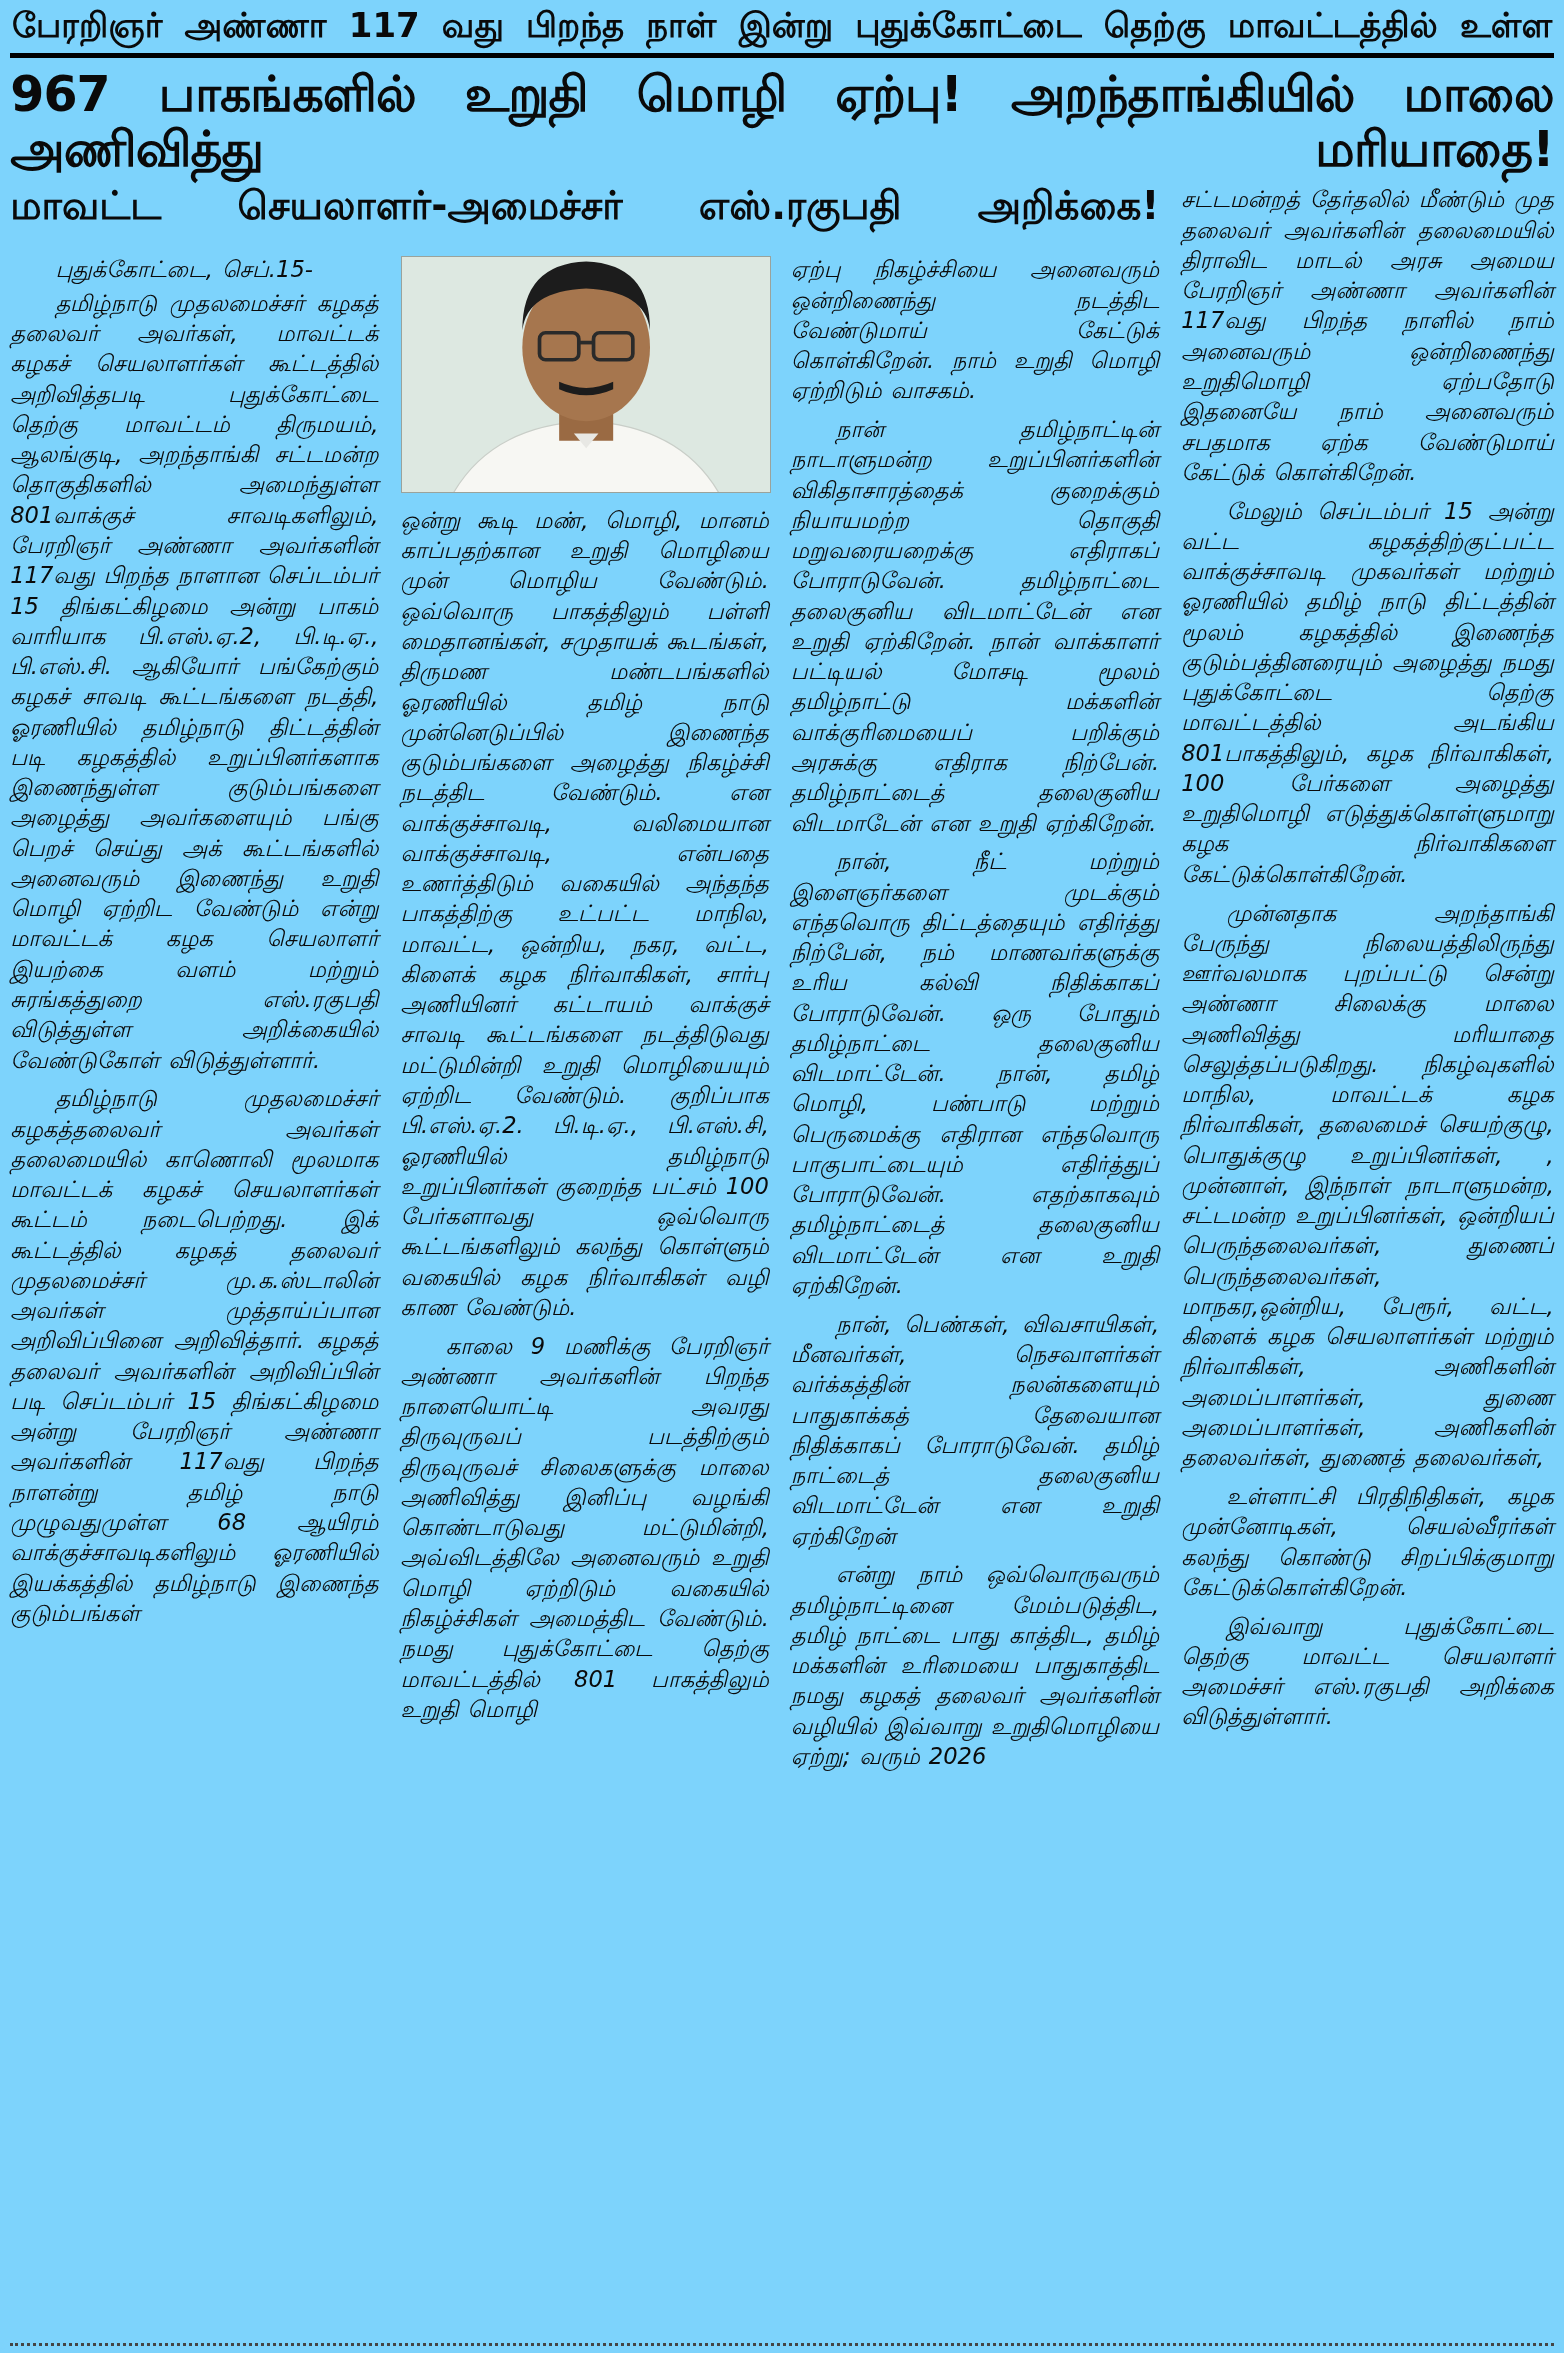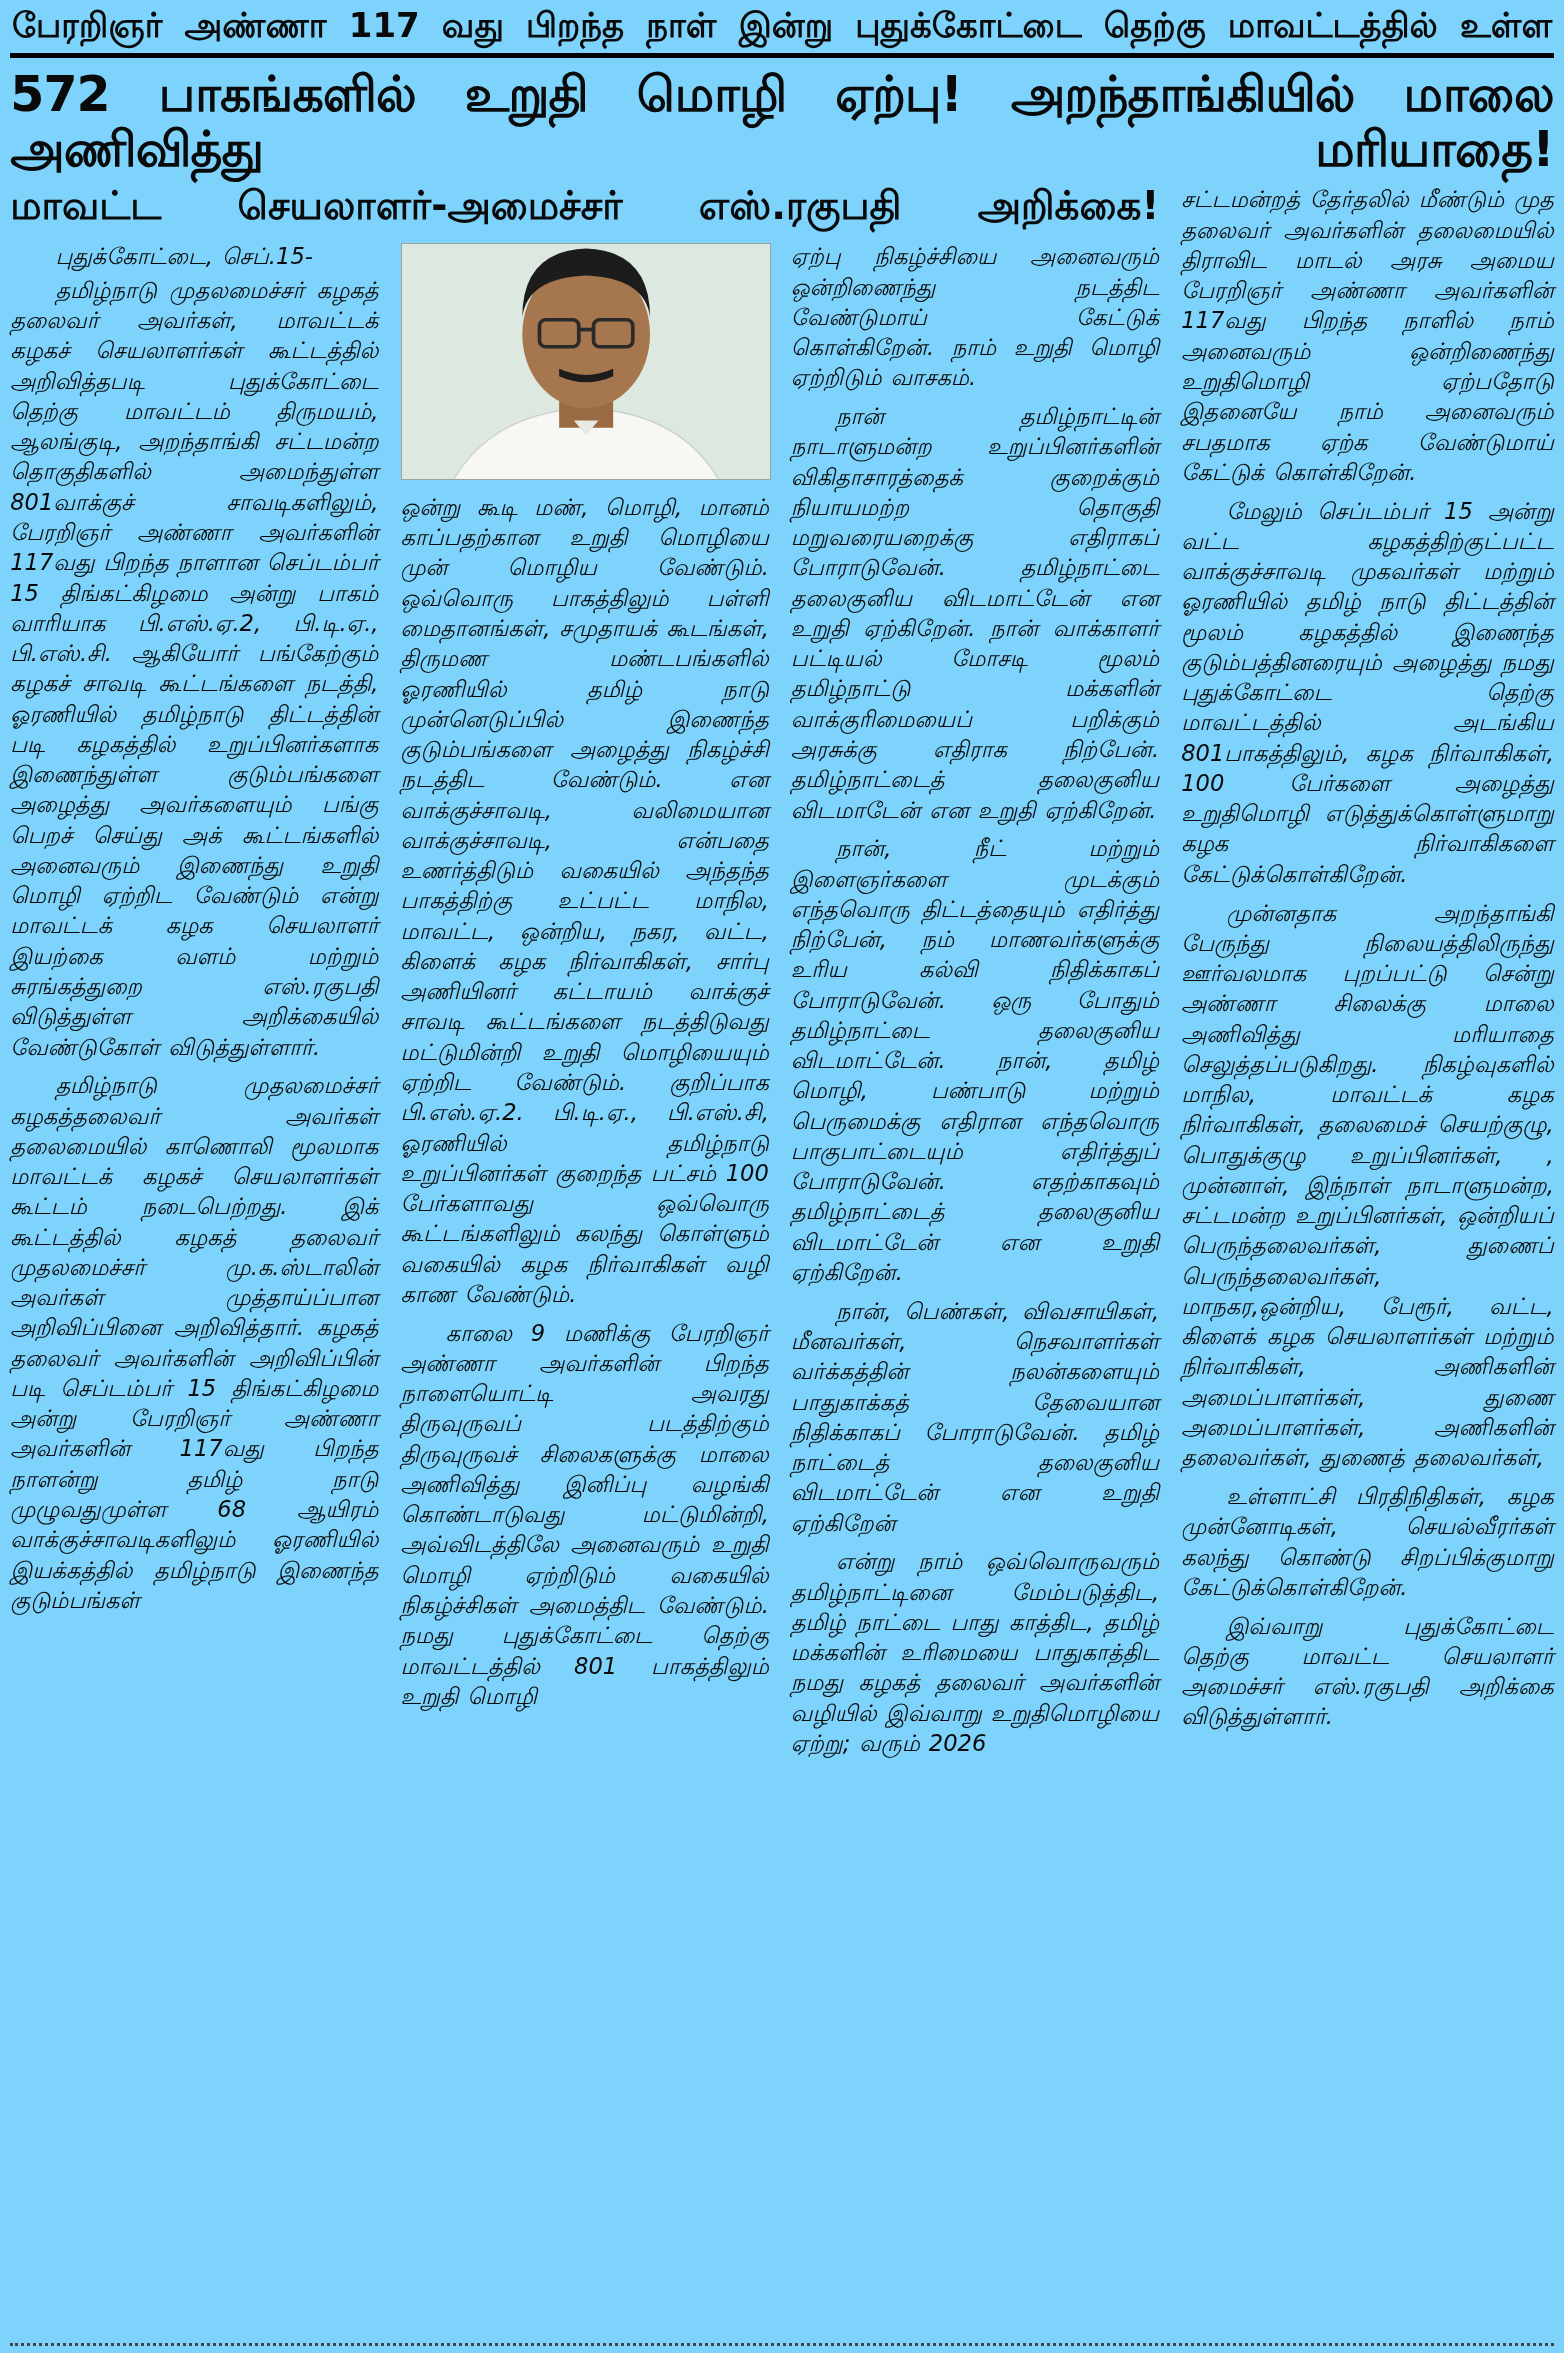--- a/index.html
+++ b/index.html
@@ -49,20 +49,21 @@
     font-weight:800;
     line-height:1.15;
     margin:1.7px 0 12px 0;
     text-align:justify;
     text-align-last:justify;
   }
   .cols3{
     flex:1;
     display:flex;
     gap:22px;
+    margin-top:13px;
   }
   .col{
     flex:1 1 0;
     font-size:22.6px;
     line-height:1.34;
     text-align:justify;
   }
   .col4{
     flex:1 1 0;
     font-size:22.6px;
@@ -94,21 +95,21 @@
     height:0;
   }
 </style>
 </head>
 <body>
 
 <div class="page">
 
   <div class="kicker">பேரறிஞர் அண்ணா 117 வது பிறந்த நாள் இன்று புதுக்கோட்டை தெற்கு மாவட்டத்தில் உள்ள</div>
 
-  <div class="headline">572 பாகங்களில் உறுதி மொழி ஏற்பு! அறந்தாங்கியில் மாலை அணிவித்து மரியாதை!</div>
+  <div class="headline">967 பாகங்களில் உறுதி மொழி ஏற்பு! அறந்தாங்கியில் மாலை அணிவித்து மரியாதை!</div>
 
   <div class="content">
 
     <div class="left">
 
       <div class="subheadline">மாவட்ட செயலாளர்-அமைச்சர் எஸ்.ரகுபதி அறிக்கை!</div>
 
       <div class="cols3">
 
         <div class="col">

